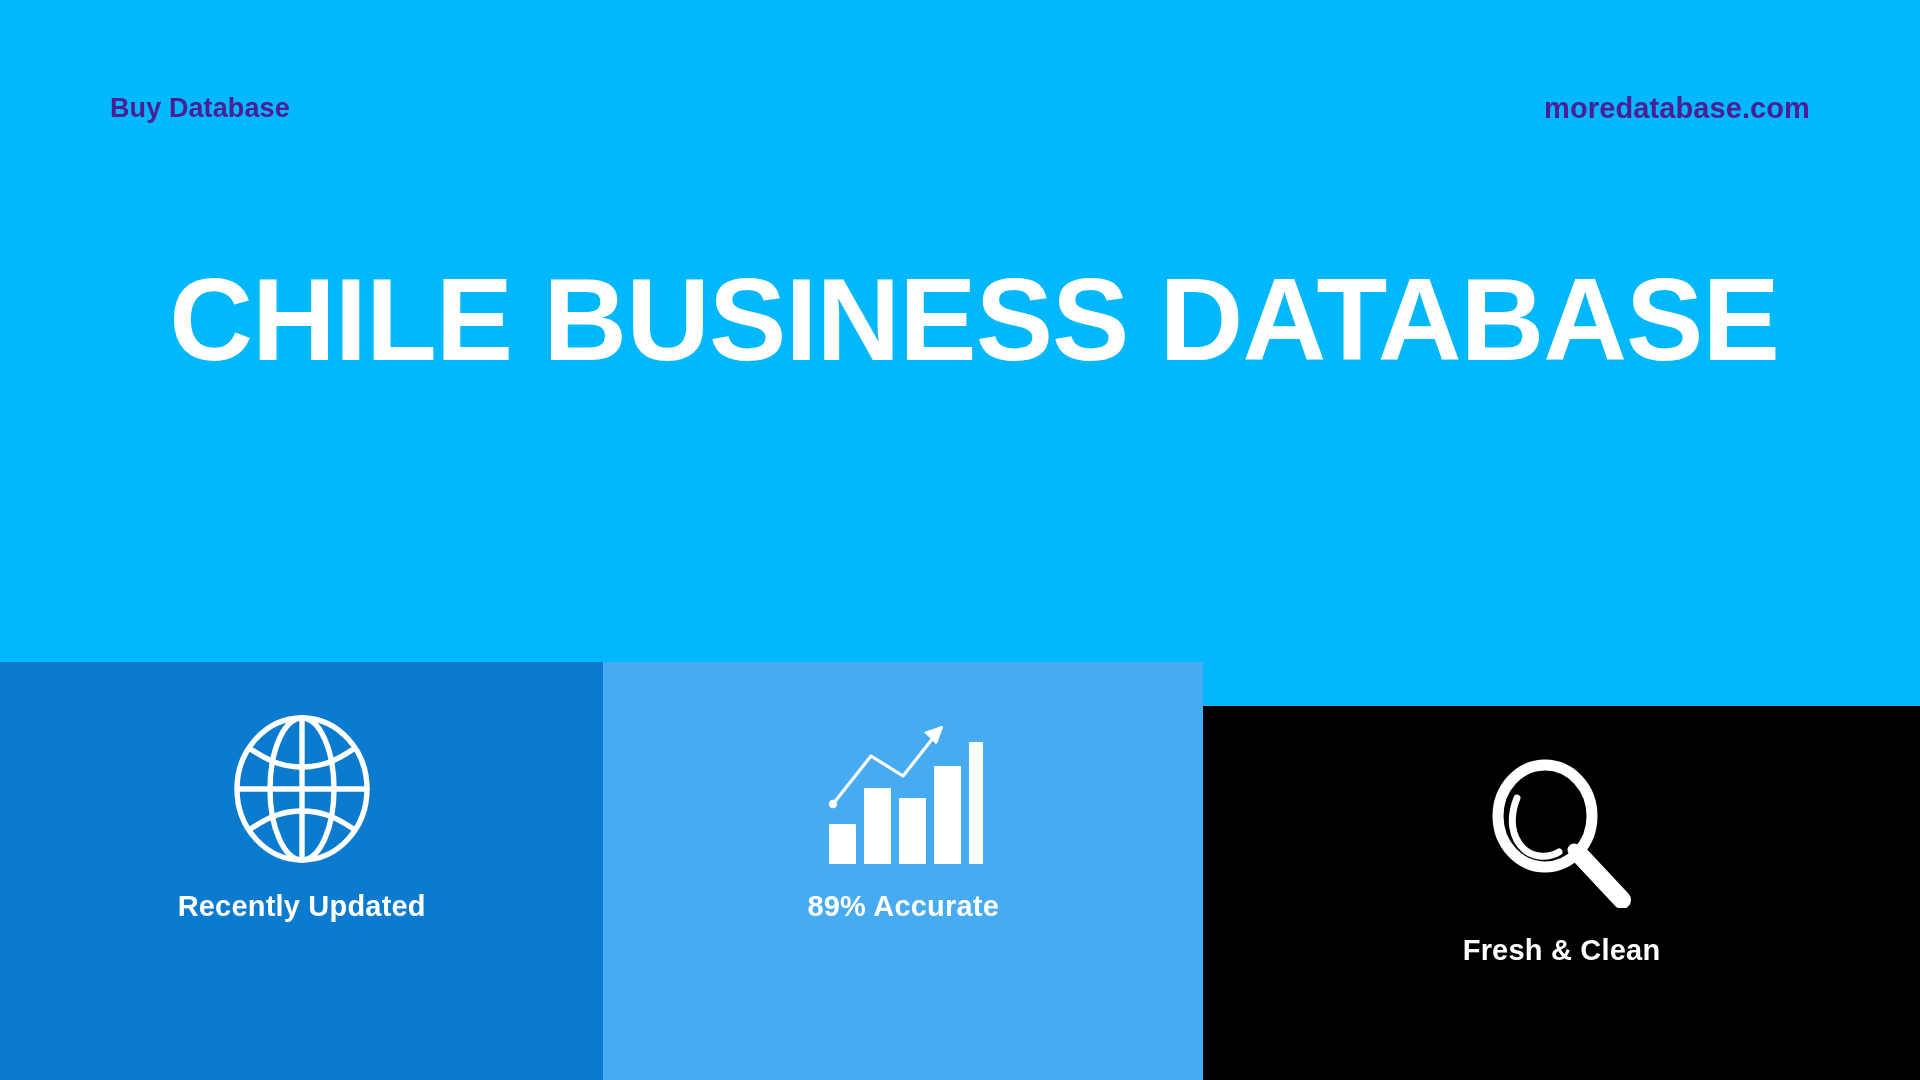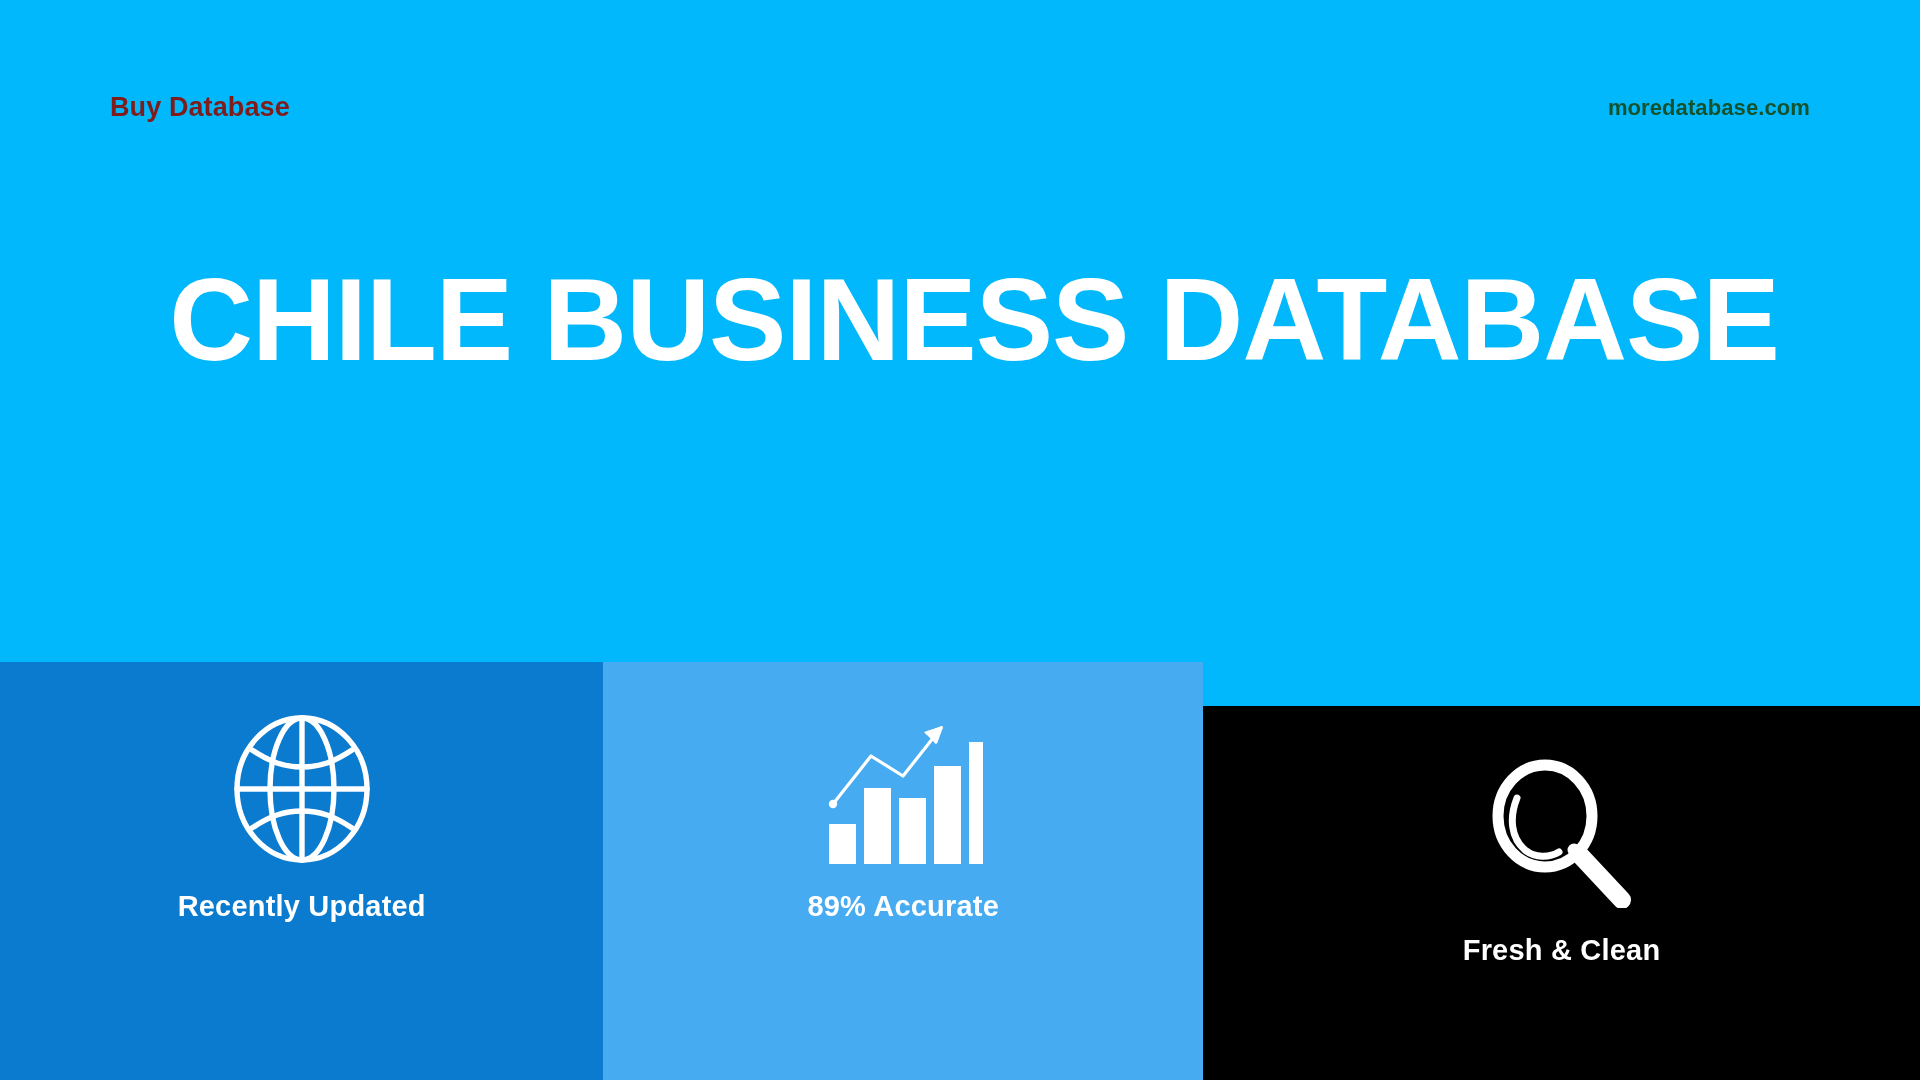--- a/index.html
+++ b/index.html
@@ -27,29 +27,29 @@
   }
   .top-bar {
     position:absolute;
     top:92px; left:0; right:0;
     display:flex;
     justify-content:space-between;
     align-items:center;
     padding:0 110px 0 110px;
   }
   .brand-left {
-    color:#7f1d1d;
+    color:#4c1d95;
     font-size:27px;
     font-weight:bold;
     letter-spacing:0.1px;
     white-space:nowrap;
   }
   .brand-right {
-    color:#14532d;
-    font-size:22px;
+    color:#4c1d95;
+    font-size:29px;
     font-weight:bold;
     letter-spacing:0.1px;
     white-space:nowrap;
   }
   .hero-title-wrap {
     position:absolute;
     top:0; left:0; right:0; bottom:0;
     display:flex;
     align-items:center;
     justify-content:center;

